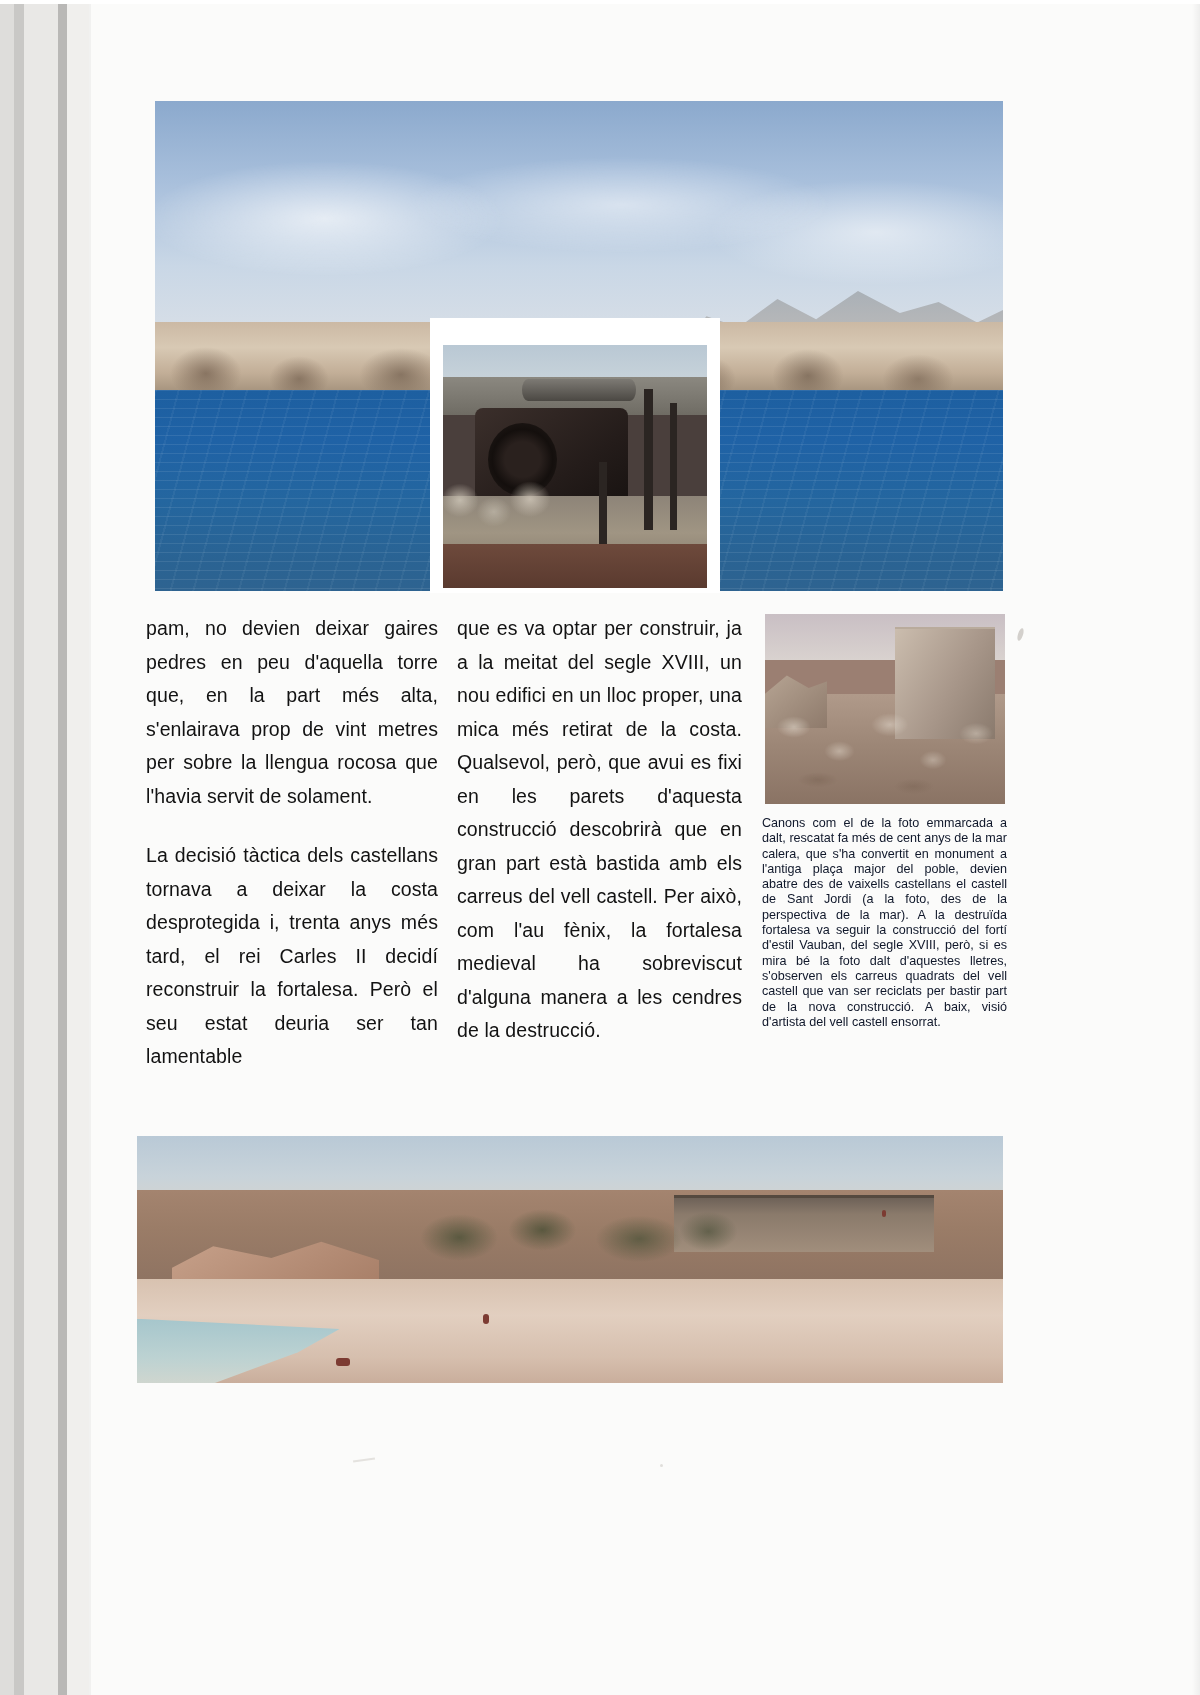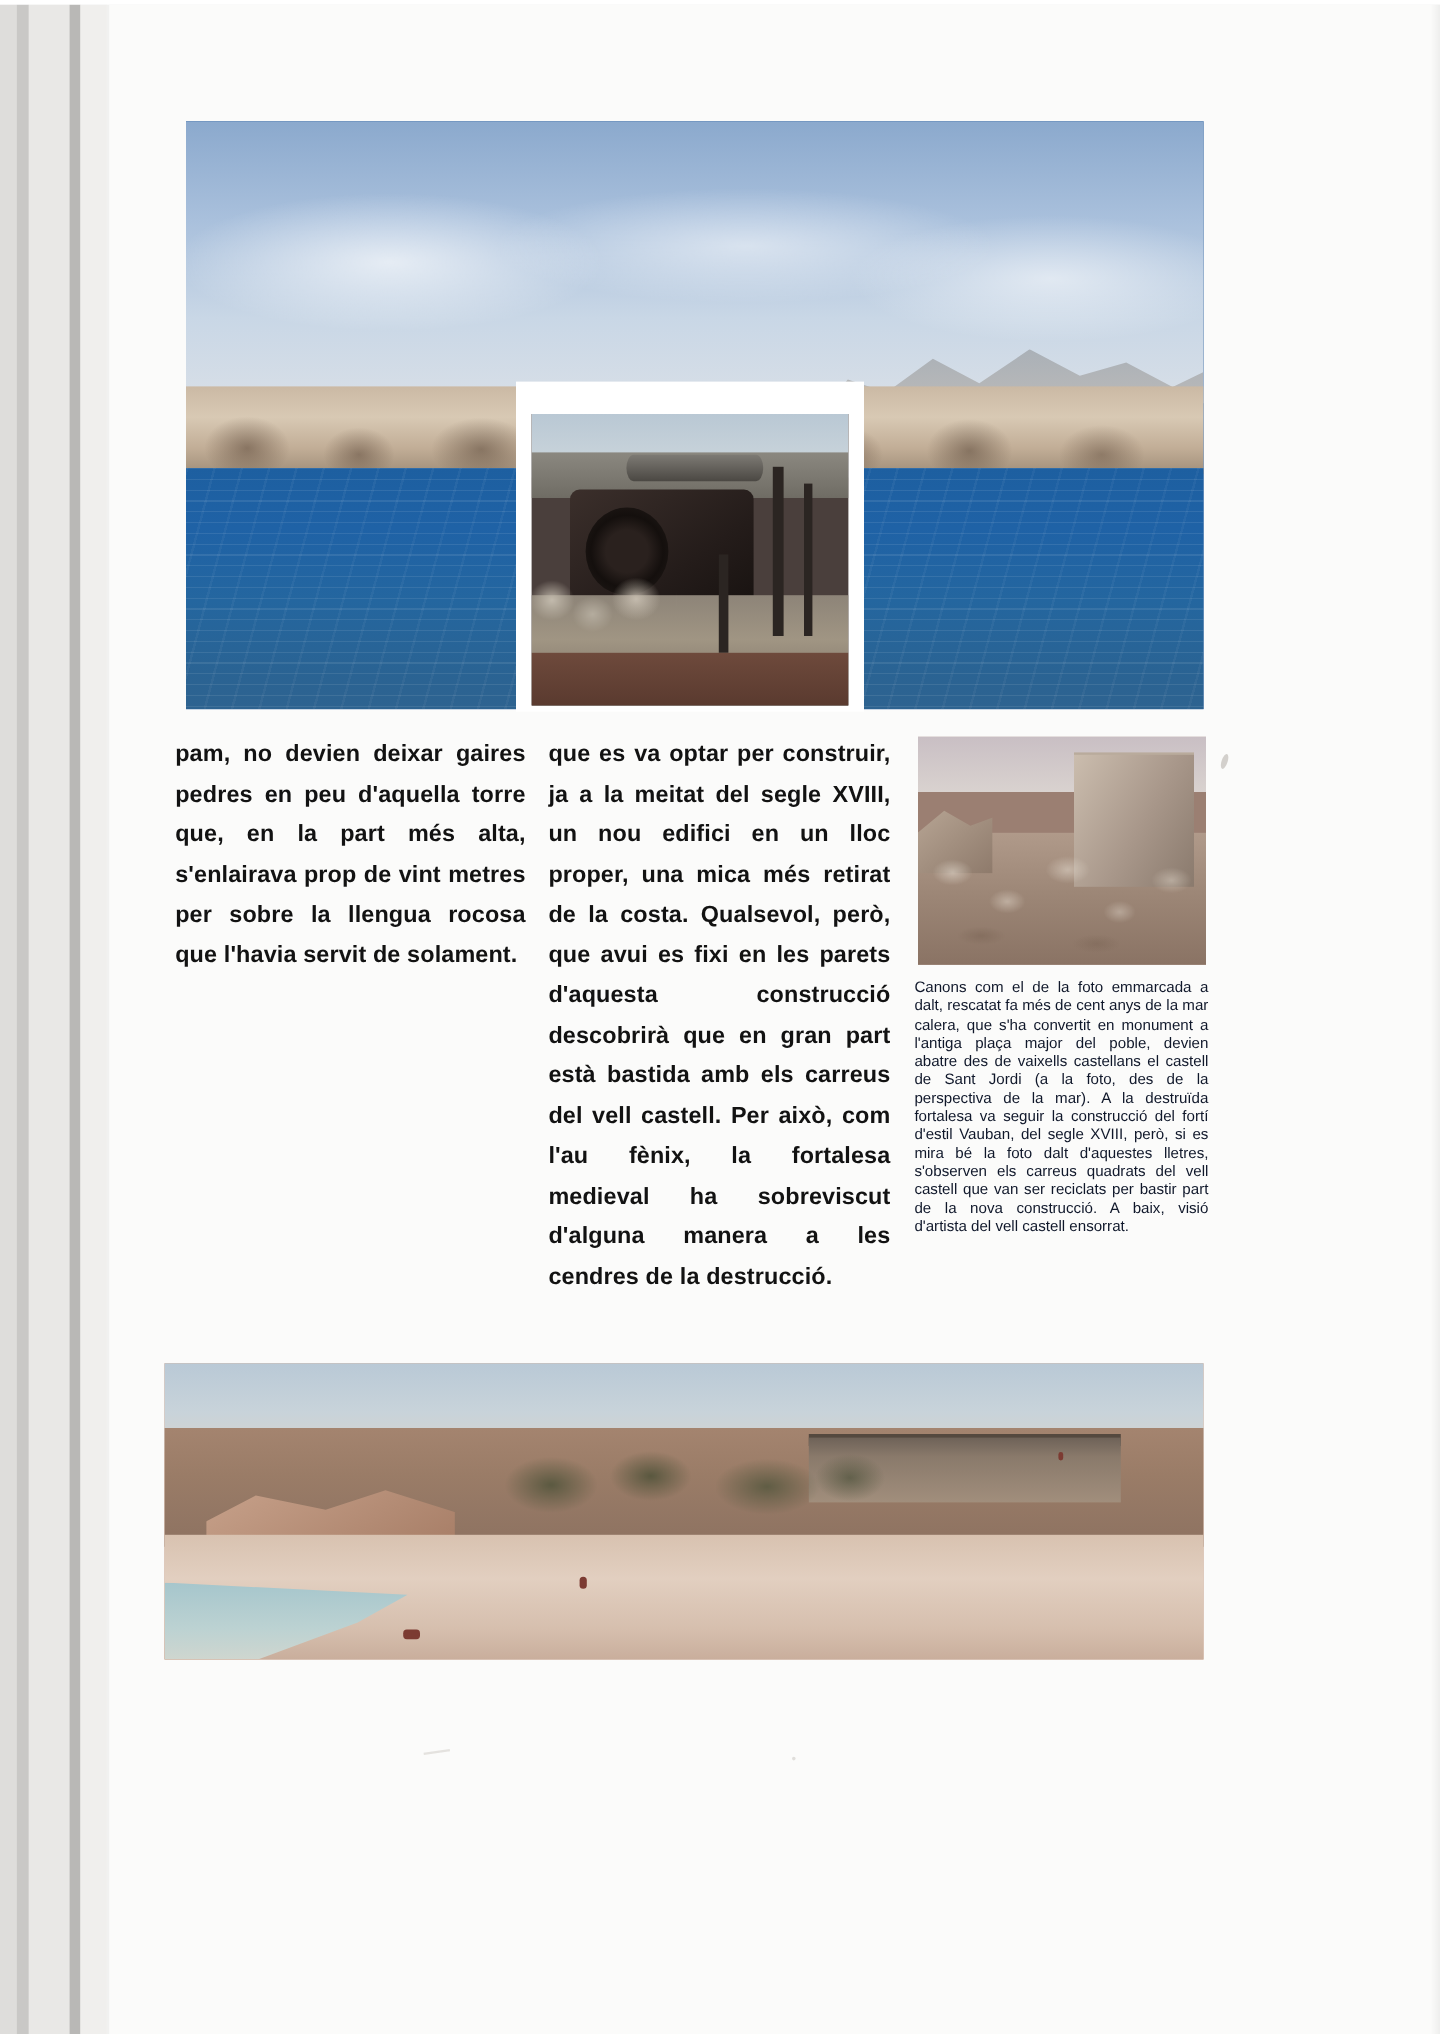--- a/index.html
+++ b/index.html
@@ -259,21 +259,21 @@
   }
   .body-col {
     font-size: 19.5px;
     line-height: 33.5px;
     text-align: justify;
     letter-spacing: 0.1px;
   }
   #col-left  { left: 146px; top: 608px; width: 292px; }
   #col-right { left: 457px; top: 608px; width: 285px; }
   .body-col p { margin: 0 0 26px 0; }
-  .body-col p:last-child { margin-bottom: 0; font-weight: bold; }
+  .body-col p:last-child { margin-bottom: 0; }
 
   #caption {
     position: absolute;
     left: 762px; top: 812px;
     width: 245px;
     font-size: 12.6px;
     line-height: 15.3px;
     text-align: justify;
     color: #0f172a;
   }
@@ -331,20 +331,21 @@
     <div class="ru-sky"></div>
     <div class="ru-rubble"></div>
     <div class="ru-tower-top"></div>
     <div class="ru-tower"></div>
     <div class="ru-left-crag"></div>
     <div class="ru-rubble-tex"></div>
   </div>
 
   <div id="col-left" class="col body-col">
     <p>pam, no devien deixar gaires pedres en peu d'aquella torre que, en la part més alta, s'enlairava prop de vint metres per sobre la llengua rocosa que l'havia servit de solament.</p>
+    <p>La decisió tàctica dels castellans tornava a deixar la costa desprotegida i, trenta anys més tard,  el rei Carles II decidí reconstruir la fortalesa. Però el seu estat deuria ser tan lamentable</p>
   </div>
 
   <div id="col-right" class="col body-col">
     <p>que es va optar per construir, ja a la meitat del segle XVIII,  un nou edifici en un lloc proper,  una mica més retirat de la costa. Qualsevol, però, que avui es fixi en les parets d'aquesta construcció descobrirà que en gran part està bastida amb els carreus del vell castell. Per això, com l'au fènix, la fortalesa medieval ha sobreviscut d'alguna manera a les cendres de la destrucció.</p>
   </div>
 
   <div id="caption">Canons com el de la foto emmarcada a dalt, rescatat fa més de cent anys de la mar calera, que s'ha convertit en monument a l'antiga plaça major del poble, devien abatre des de vaixells castellans el castell de Sant Jordi (a la foto, des de la perspectiva de la mar). A la destruïda fortalesa va seguir la construcció del fortí d'estil Vauban, del segle XVIII, però,  si es mira bé la foto dalt d'aquestes lletres, s'observen els carreus quadrats del vell castell que van ser reciclats per bastir part de la nova construcció. A baix, visió d'artista del vell castell ensorrat.</div>
 
   <div id="photo-bottom" title="Panoramic photograph of a sandy beach, rocky headland with vegetation and the fort on the right">
     <div class="bt-sky"></div>

